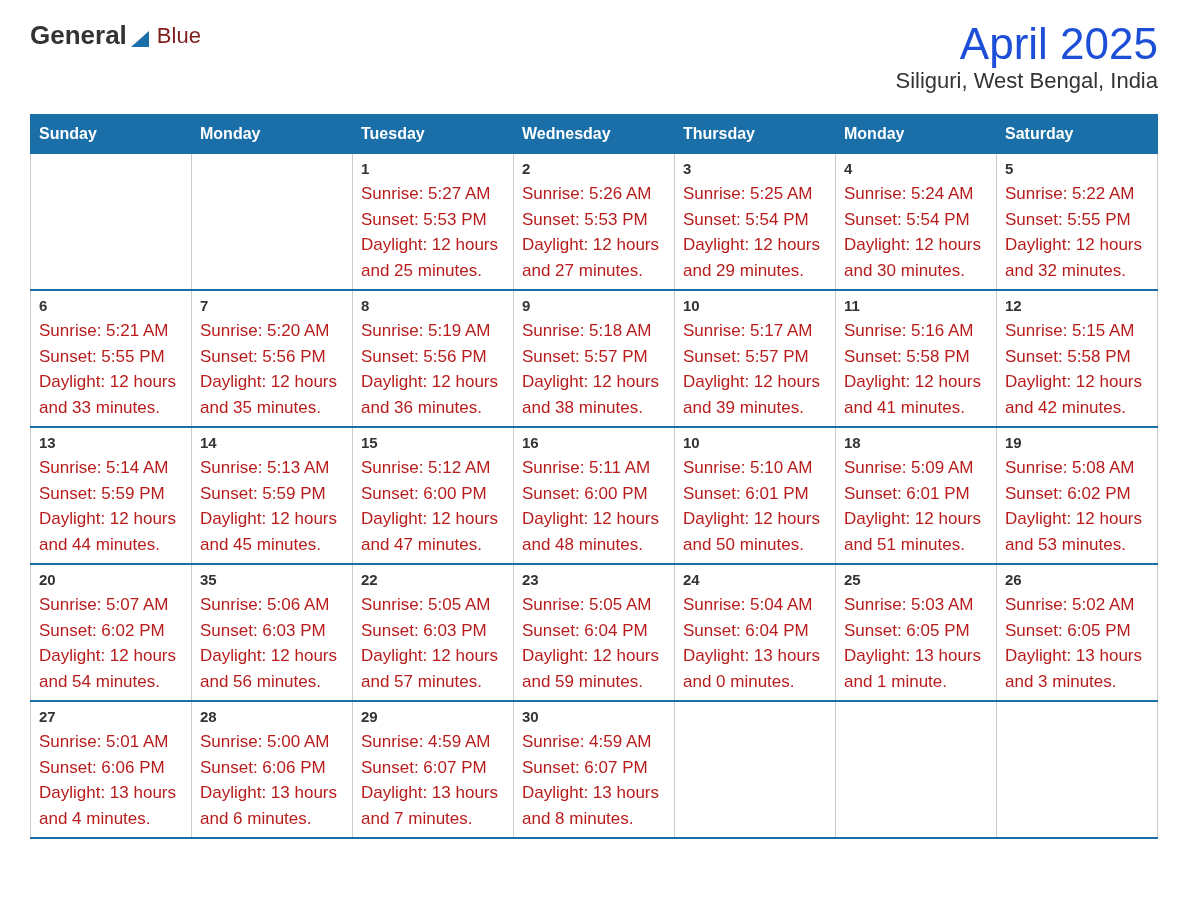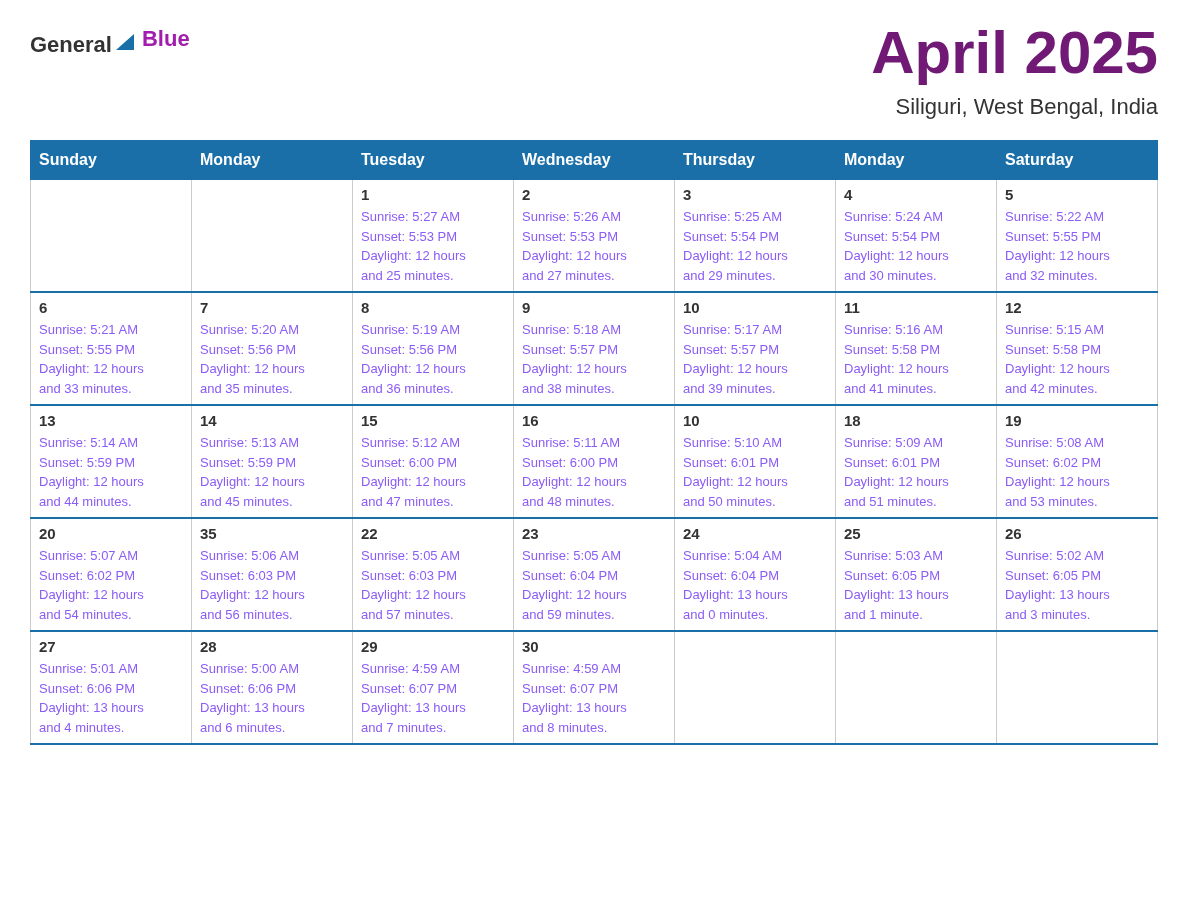--- a/index.html
+++ b/index.html
@@ -15,43 +15,42 @@
       justify-content: space-between;
       align-items: flex-start;
       margin-bottom: 20px;
     }
     .logo {
       display: flex;
       align-items: center;
       gap: 4px;
     }
     .logo-text-general {
-      font-size: 22px;
+      font-size: 26px;
       font-weight: bold;
       color: #333;
-      margin-top: 12px;
     }
     .logo-text-blue {
       font-size: 22px;
-      font-weight: bold;
-      color: #a21caf;
+      font-weight: normal;
+      color: #7f1d1d;
     }
     .title-block {
       text-align: right;
     }
     .month-title {
-      font-size: 60px;
-      font-weight: bold;
-      color: #701a75;
+      font-size: 44px;
+      font-weight: normal;
+      color: #1d4ed8;
       line-height: 1.1;
     }
     .location-title {
       font-size: 22px;
       color: #333;
-      margin-top: 8px;
+      margin-top: 0;
     }
     table {
       width: 100%;
       border-collapse: collapse;
       table-layout: fixed;
     }
     thead th {
       background-color: #1a6fa8;
       color: #fff;
       font-size: 16px;
@@ -69,22 +68,22 @@
       height: 110px;
     }
     .day-number {
       font-size: 15px;
       font-weight: bold;
       color: #333;
       display: block;
       margin-bottom: 4px;
     }
     .day-info {
-      font-size: 13px;
-      color: #8b5cf6;
+      font-size: 17px;
+      color: #b91c1c;
       line-height: 1.5;
     }
     tbody tr td:first-child .day-number,
     tbody tr td .day-number {
       color: #333;
     }
     .empty-cell {
       background: #fff;
     }
     tbody tr {

